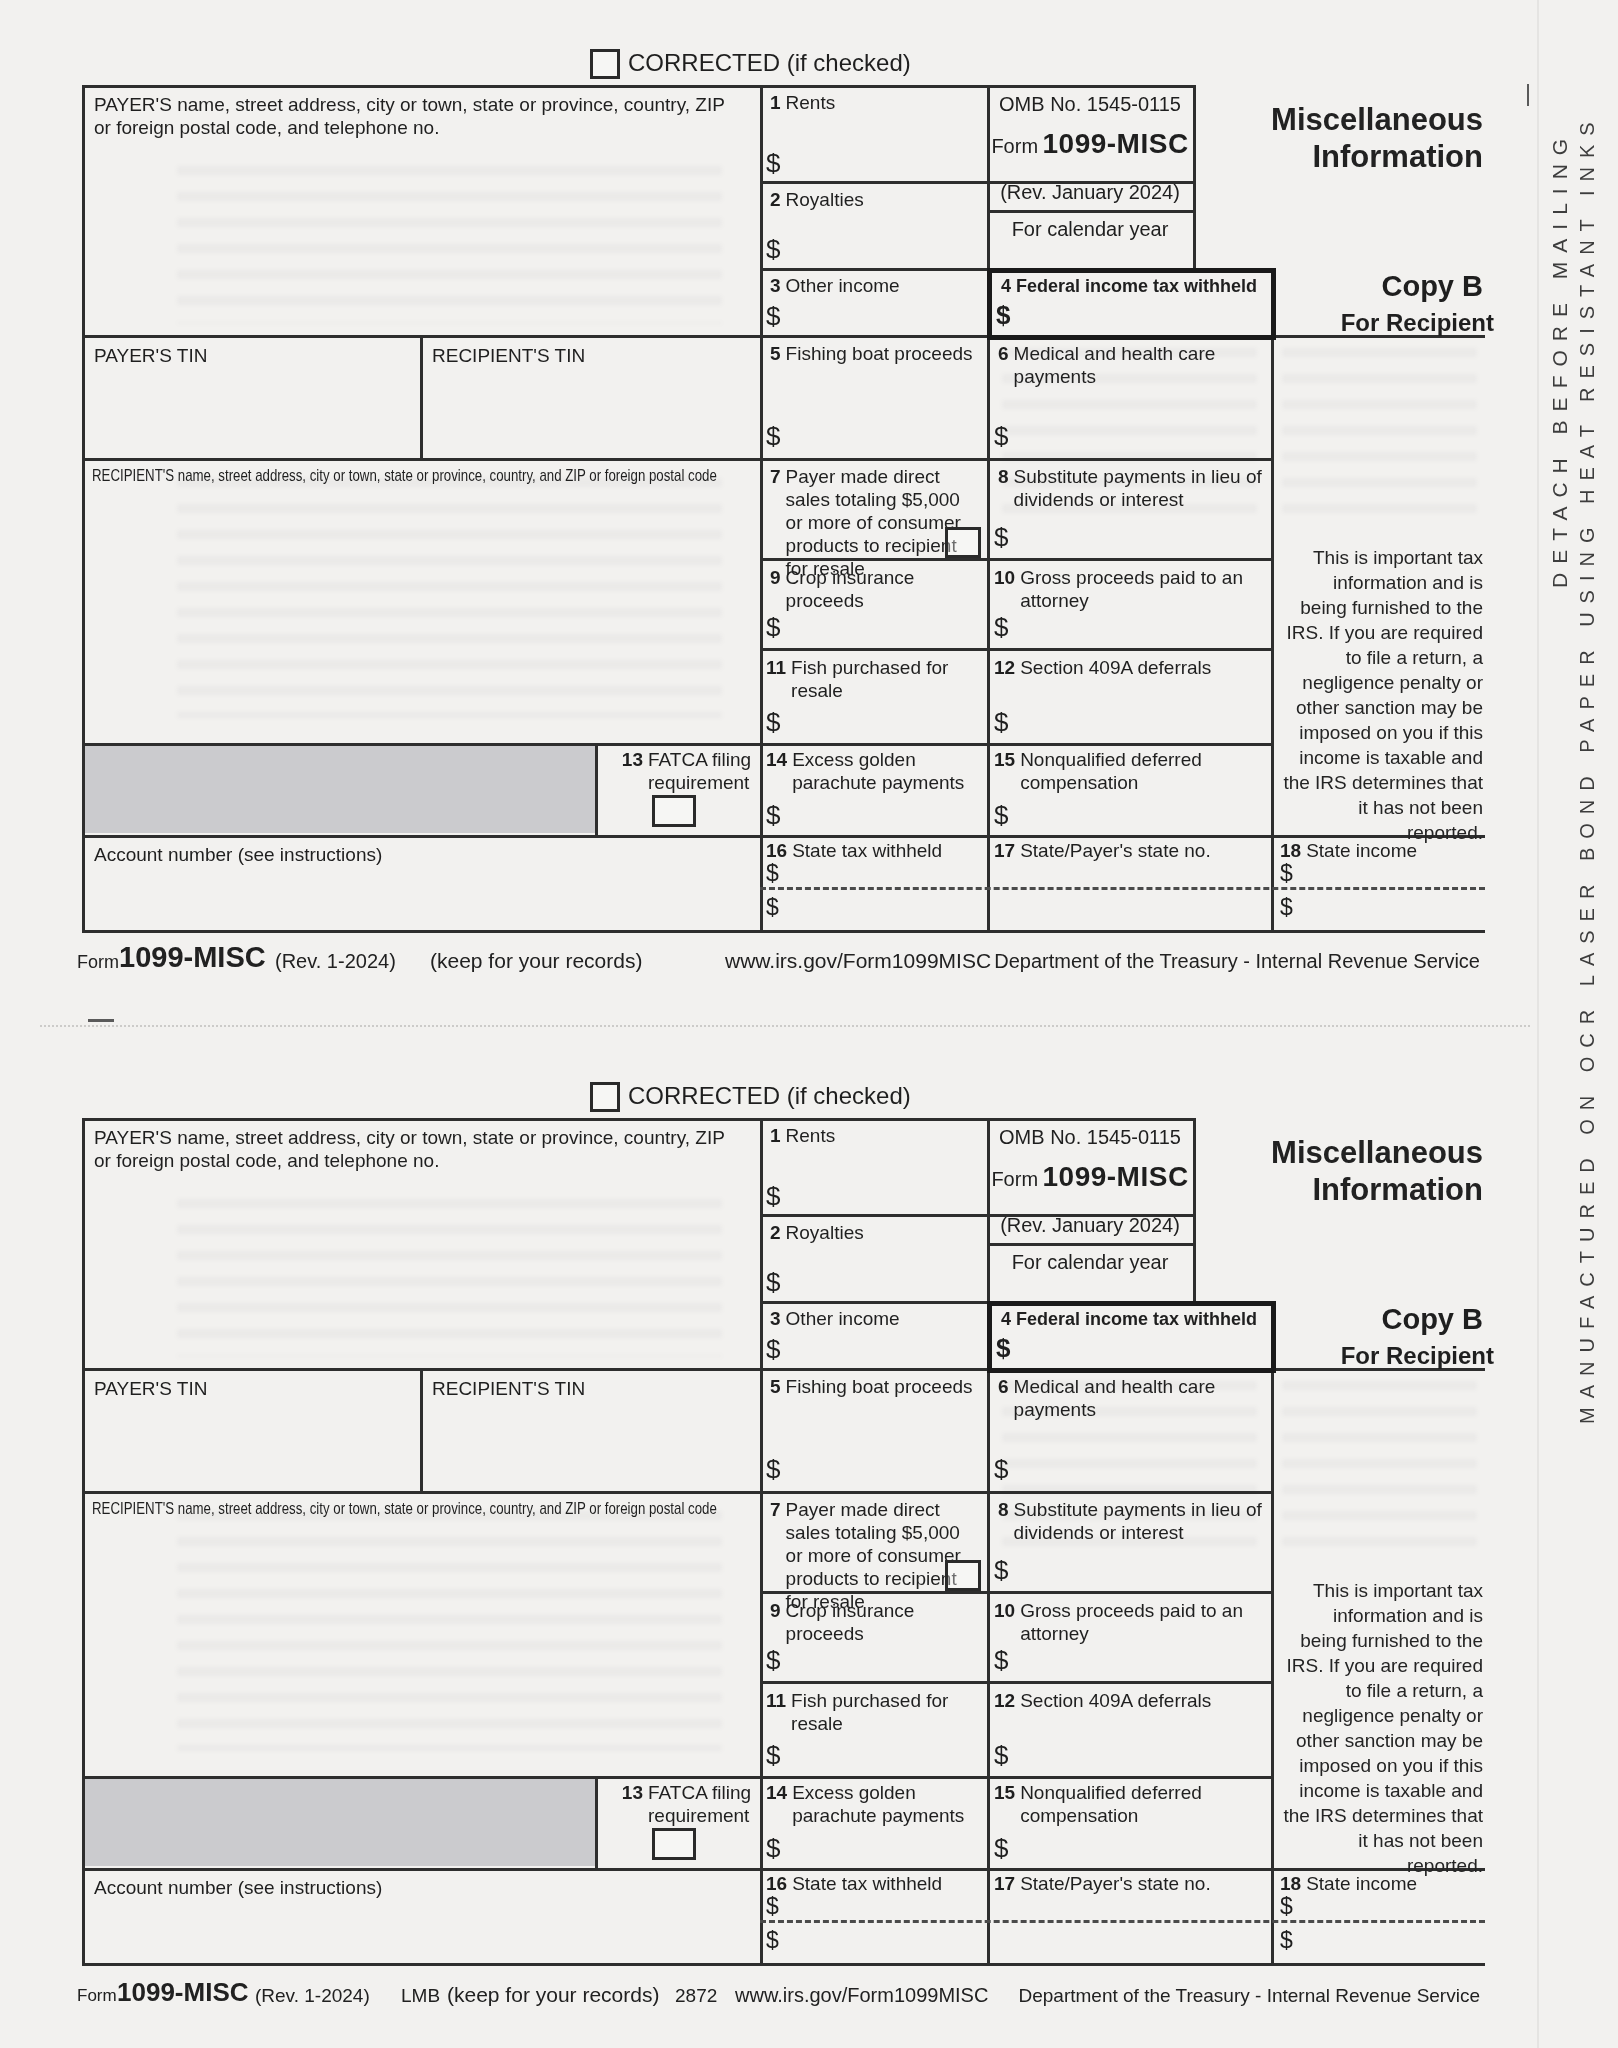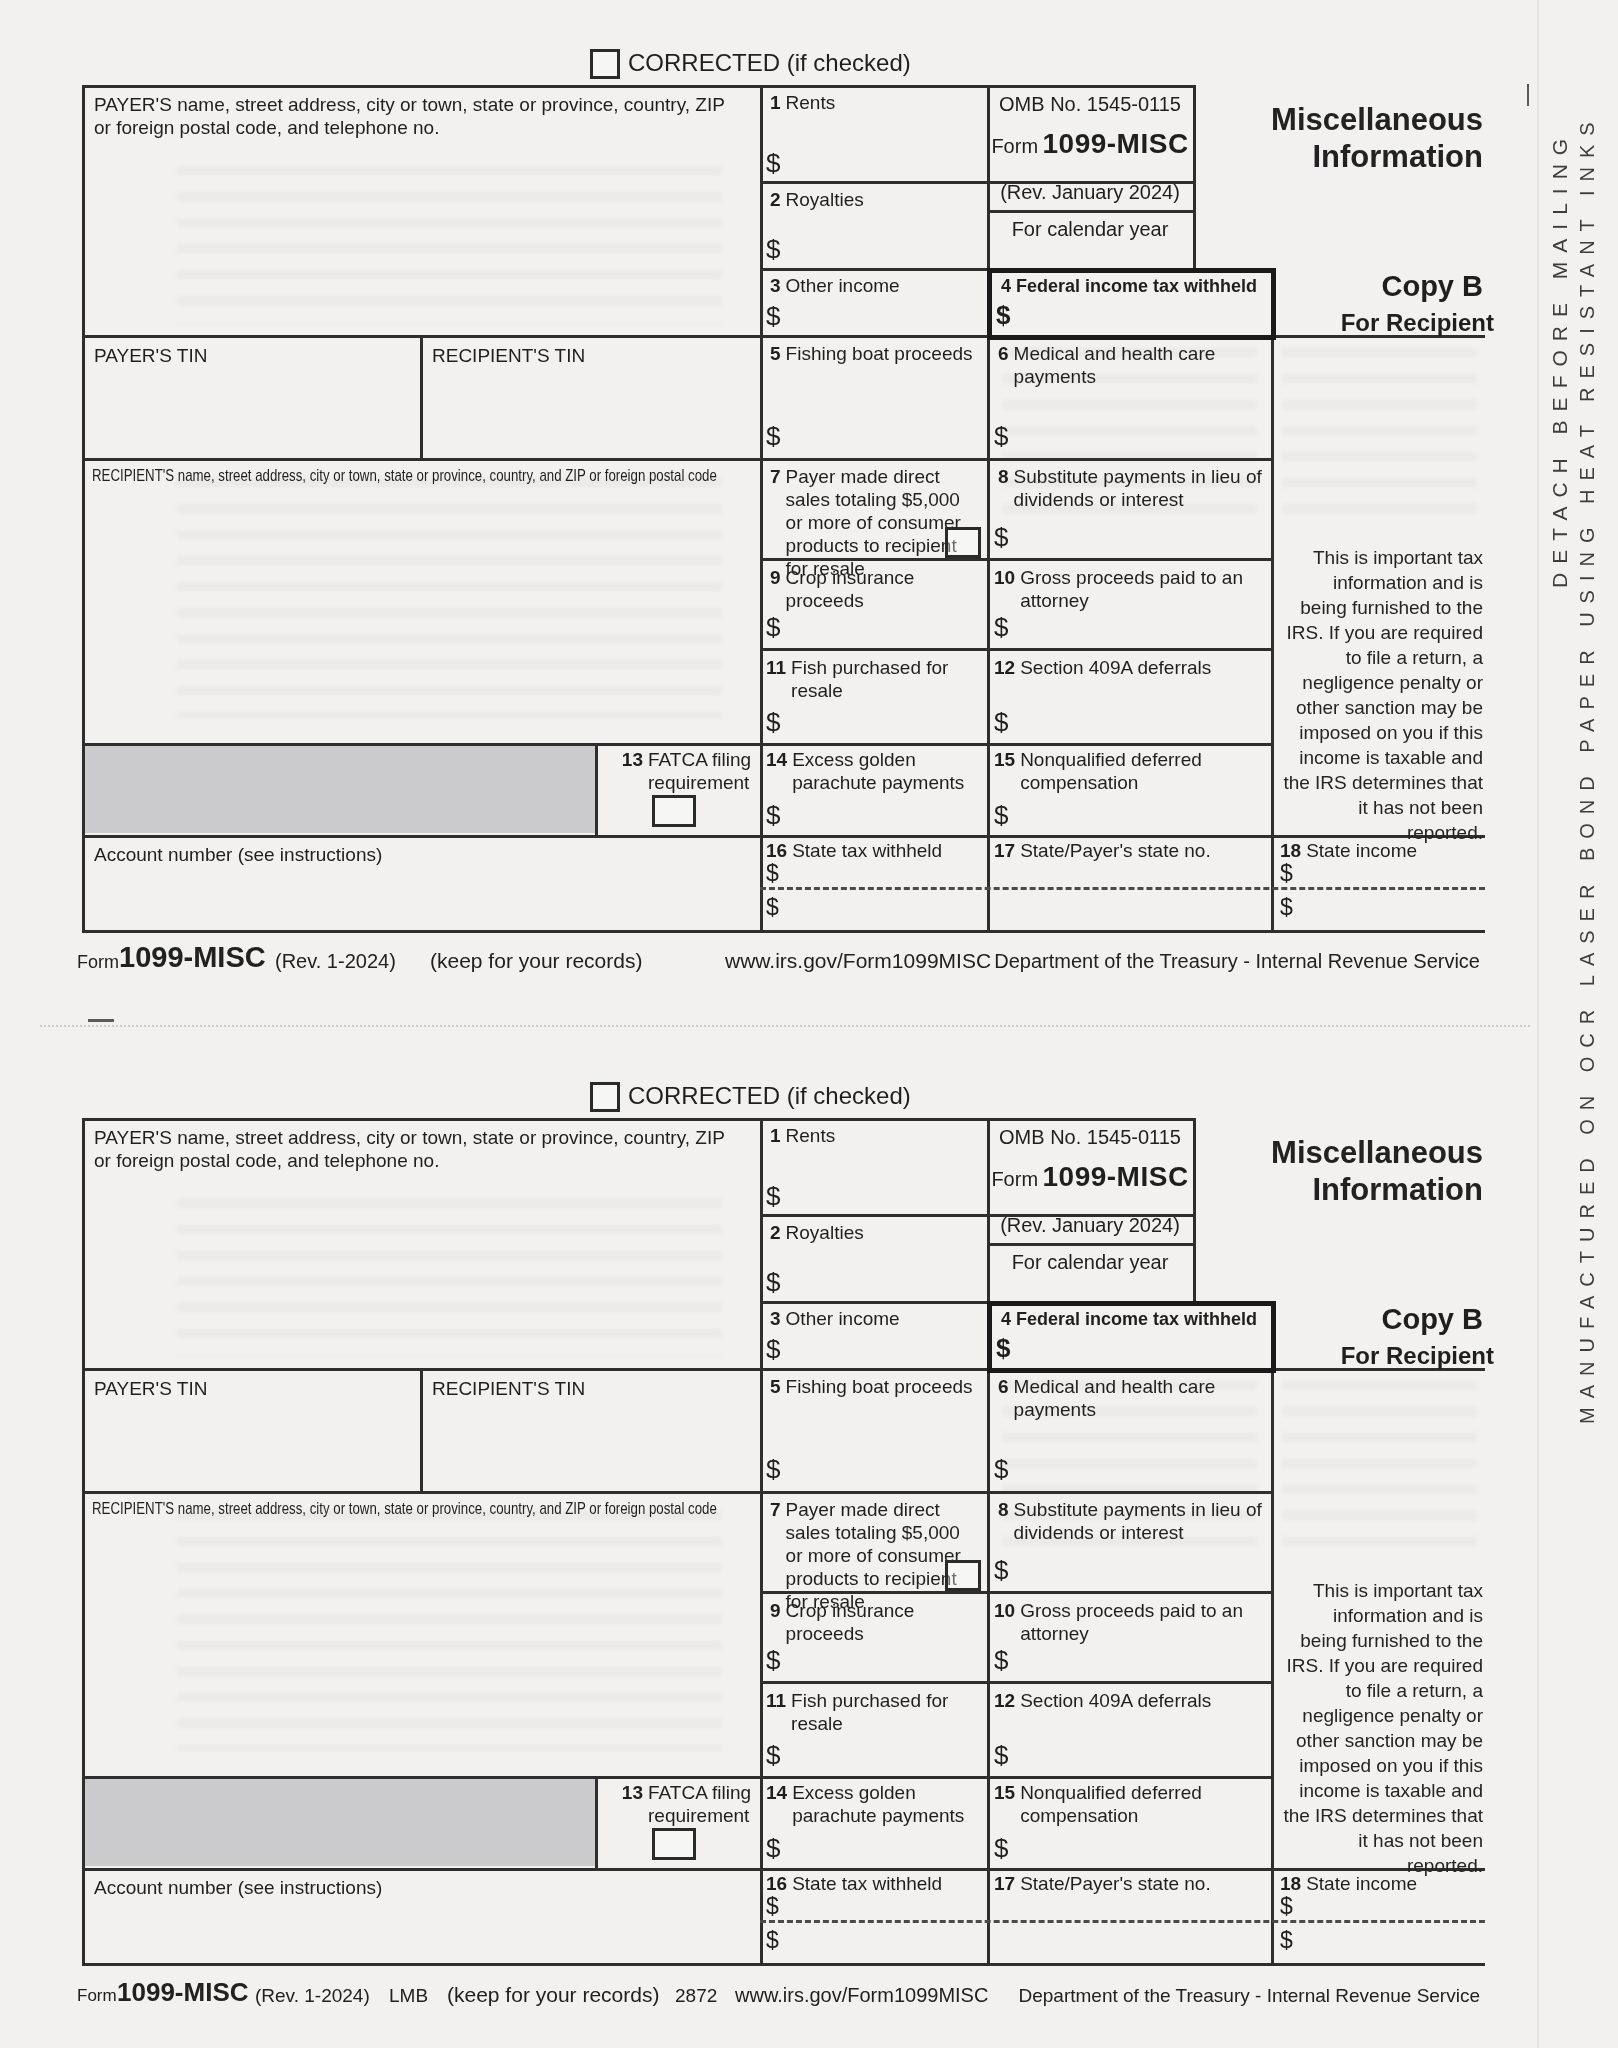--- a/index.html
+++ b/index.html
@@ -360,21 +360,21 @@
       </div>
         <div class="d sm" style="left:1198px;top:812px;">$</div>
         <div class="d sm" style="left:1198px;top:846px;">$</div>
         <div class="dashl" style="left:678px;top:839px;width:725px;"></div>
       </div>
 
     <div class="foot">
       <span class="fi" style="left:0;top:12px;font-size:17px;">Form</span>
       <span class="fi" style="left:40px;top:3px;font-size:26px;font-weight:700;">1099-MISC</span>
       <span class="fi" style="left:178px;top:11px;font-size:19px;">(Rev. 1-2024)</span>
-      <span class="fi" style="left:312px;top:11px;font-size:19px;">LMB</span>
+      <span class="fi" style="left:324px;top:11px;font-size:19px;">LMB</span>
       <span class="fi" style="left:370px;top:9px;font-size:21px;">(keep for your records)</span>
       <span class="fi" style="left:598px;top:11px;font-size:19px;">2872</span>
       <span class="fi" style="left:658px;top:10px;font-size:20px;">www.irs.gov/Form1099MISC</span>
       <span class="fi" style="right:0;top:11px;font-size:19px;">Department of the Treasury - Internal Revenue Service</span>
     </div>
   </div>
 
   <div class="crease" style="left:1537px;"></div>
   <div class="tick" style="left:1527px;top:84px;width:2px;height:22px;"></div>
   <div class="vert" style="left:1548px;top:588px;">DETACH BEFORE MAILING</div>

